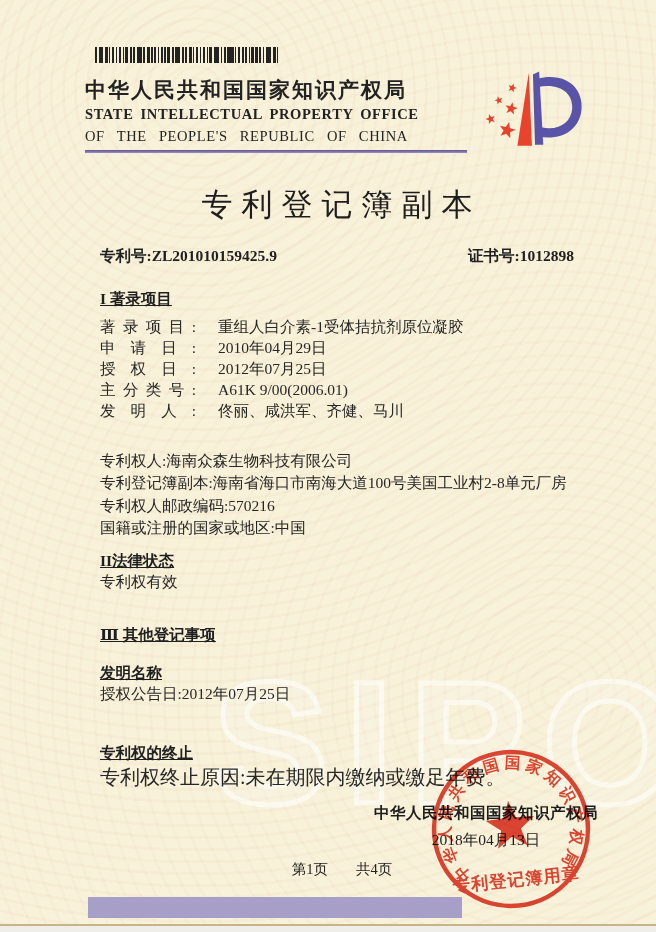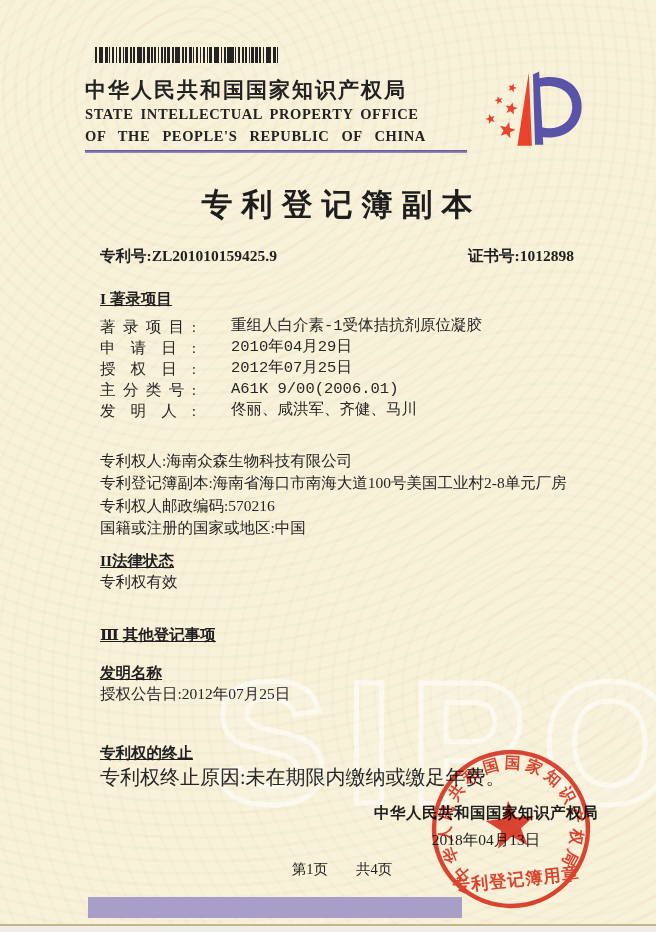--- a/index.html
+++ b/index.html
@@ -20,31 +20,31 @@
   }
   .barcode{
     position:absolute;left:95px;top:47px;width:183px;height:16px;
     background-image:
       repeating-linear-gradient(90deg,#232323 0 1.5px,rgba(0,0,0,0) 1.5px 3.5px),
       repeating-linear-gradient(90deg,#232323 0 1px,rgba(0,0,0,0) 1px 6px),
       repeating-linear-gradient(90deg,rgba(0,0,0,0) 0 4px,#232323 4px 6.5px,rgba(0,0,0,0) 6.5px 13px);
   }
   .hdr-cn{position:absolute;left:85px;top:76px;font-size:21px;font-weight:700;letter-spacing:2px;color:#222;}
   .hdr-en1{position:absolute;left:85px;top:106px;font-size:14.5px;font-weight:700;letter-spacing:.6px;word-spacing:3px;color:#222;font-family:Liberation Serif, serif;}
-  .hdr-en2{position:absolute;left:85px;top:128px;font-size:14.5px;font-weight:700;letter-spacing:.6px;word-spacing:8px;color:#222;}
+  .hdr-en2{position:absolute;left:85px;top:128px;font-size:14.5px;font-weight:400;letter-spacing:.6px;word-spacing:8px;color:#222;}
   .hdr-rule{position:absolute;left:85px;top:150px;width:382px;height:3px;background:linear-gradient(#5f538f,#9b8fc8);}
   .logo{position:absolute;left:473px;top:58px;width:124px;height:124px;}
-  .doc-title{position:absolute;left:0;top:184px;width:100%;text-align:center;font-size:31px;font-weight:700;letter-spacing:9px;padding-left:27px;box-sizing:border-box;color:#1d1d1d;}
+  .doc-title{position:absolute;left:0;top:184px;width:100%;text-align:center;font-size:31px;font-weight:400;letter-spacing:9px;padding-left:27px;box-sizing:border-box;color:#1d1d1d;}
   .meta-row{position:absolute;left:100px;right:82px;top:246px;display:flex;justify-content:space-between;font-size:15.5px;font-weight:600;color:#1f1f1f;}
   .sec-h{position:absolute;left:100px;font-size:15.5px;font-weight:700;color:#1f1f1f;text-decoration:underline;}
   .s1-head{top:289px;}
   .fields{position:absolute;left:100px;top:316px;font-size:15.5px;}
   .frow{height:21px;line-height:21px;white-space:nowrap;}
   .flabel{display:inline-block;width:96px;text-align:justify;text-align-last:justify;vertical-align:top;}
-  .fvalue{display:inline-block;margin-left:35px;vertical-align:top;font-family:Liberation Mono, monospace;}
+  .fvalue{display:inline-block;margin-left:22px;vertical-align:top;}
   .patentee{position:absolute;left:100px;top:450px;font-size:15.5px;line-height:22.3px;}
   .s2-head{top:551px;}
   .s2-status{position:absolute;left:100px;top:572px;font-size:15.5px;}
   .s3-head{top:625px;}
   .grant-h{top:663px;}
   .grant-line{position:absolute;left:100px;top:684px;font-size:15.5px;}
   .term-h{top:743px;}
   .term-line{position:absolute;left:100px;top:764px;font-size:20px;}
   .watermark{
     position:absolute;left:212px;top:655px;width:600px;

